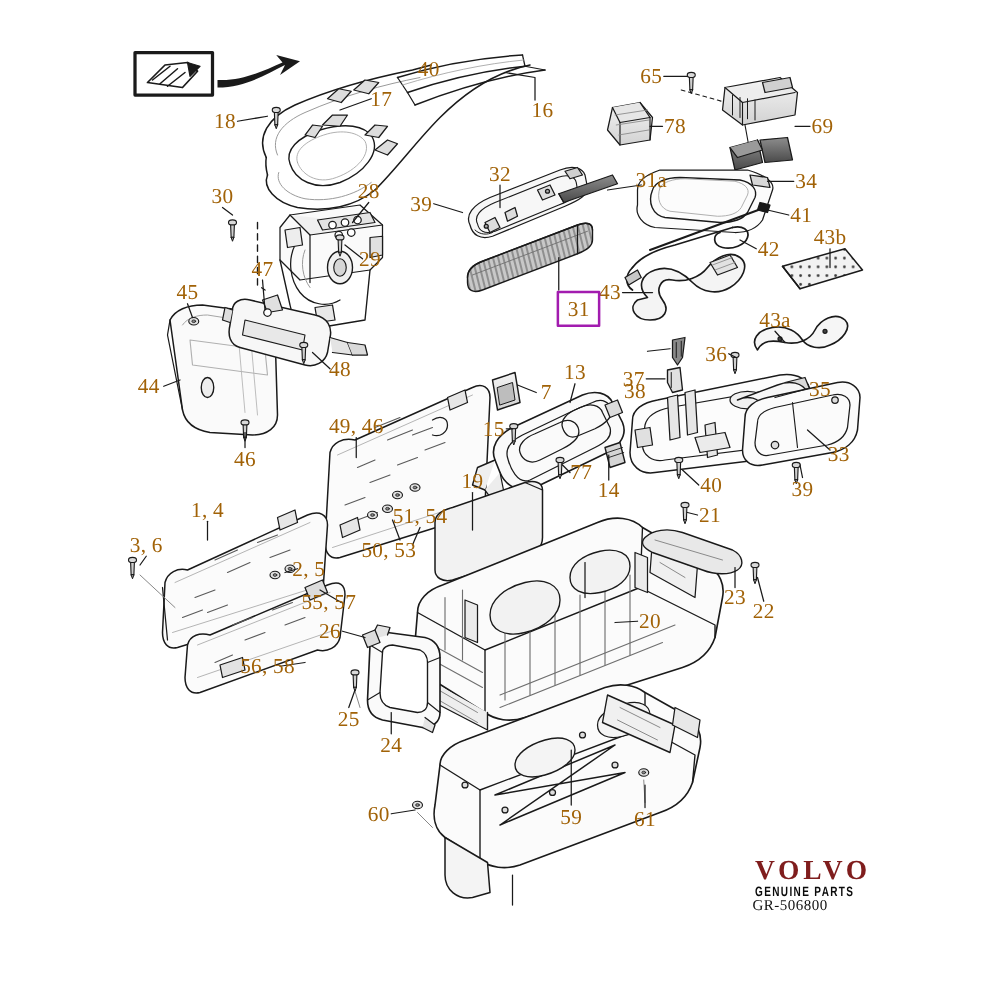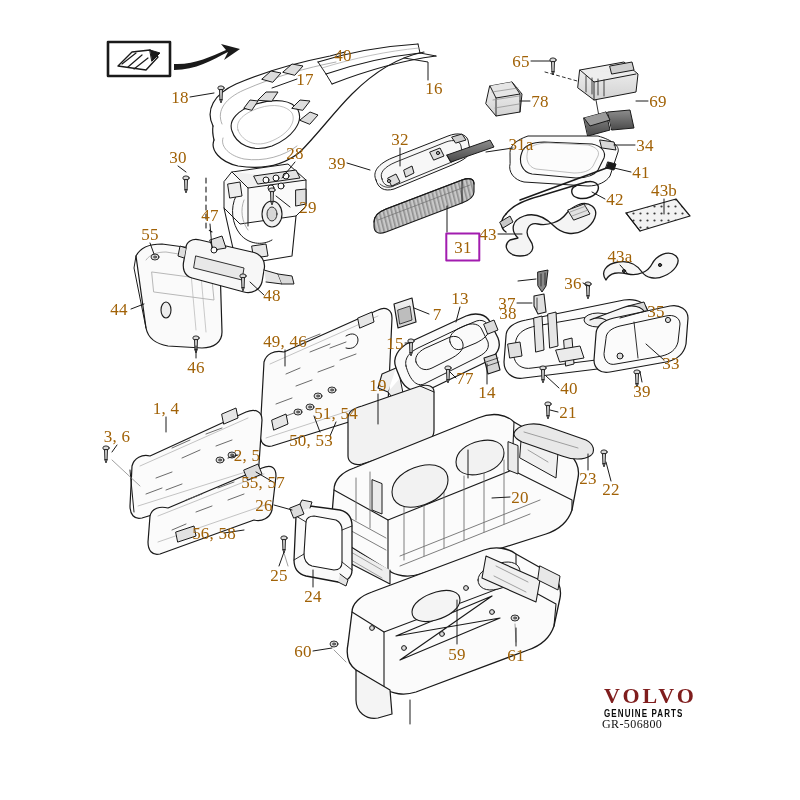--- a/index.html
+++ b/index.html
@@ -604,24 +604,24 @@
       <div class="callout" style="left: 540px; top: 101px;">78</div>
       <div class="callout" style="left: 658px; top: 101px;">69</div>
       <div class="callout" style="left: 400px; top: 139px;">32</div>
       <div class="callout" style="left: 521px; top: 144px;">31a</div>
       <div class="callout" style="left: 645px; top: 145px;">34</div>
       <div class="callout" style="left: 178px; top: 157px;">30</div>
       <div class="callout" style="left: 295px; top: 153px;">28</div>
       <div class="callout" style="left: 337px; top: 163px;">39</div>
       <div class="callout" style="left: 641px; top: 172px;">41</div>
       <div class="callout" style="left: 664px; top: 190px;">43b</div>
-      <div class="callout" style="left: 308px; top: 207px; text-align: center;">29</div>
+      <div class="callout" style="left: 296px; top: 207px; text-align: center;">29</div>
       <div class="callout" style="left: 615px; top: 199px; text-align: right;">42</div>
       <div class="callout" style="left: 210px; top: 215px;">47</div>
-      <div class="callout" style="left: 150px; top: 234px;">55</div>
+      <div class="callout" style="left: 150px; top: 234px;">45</div>
       <div class="callout" style="left: 488px; top: 234px;">43</div>
       <div class="callout hl" style="left: 447px; top: 247px;">31</div>
       <div class="callout" style="left: 620px; top: 256px;">43a</div>
       <div class="callout" style="left: 508px; top: 281px; margin-top: 32px;">38</div>
       <div class="callout" style="left: 573px; top: 283px;">36</div>
       <div class="callout" style="left: 272px; top: 295px;">48</div>
       <div class="callout" style="left: 507px; top: 303px;">37</div>
       <div class="callout" style="left: 460px; top: 298px;">13</div>
       <div class="callout" style="left: 437px; top: 314px;">7</div>
       <div class="callout" style="left: 656px; top: 311px;">35</div>

